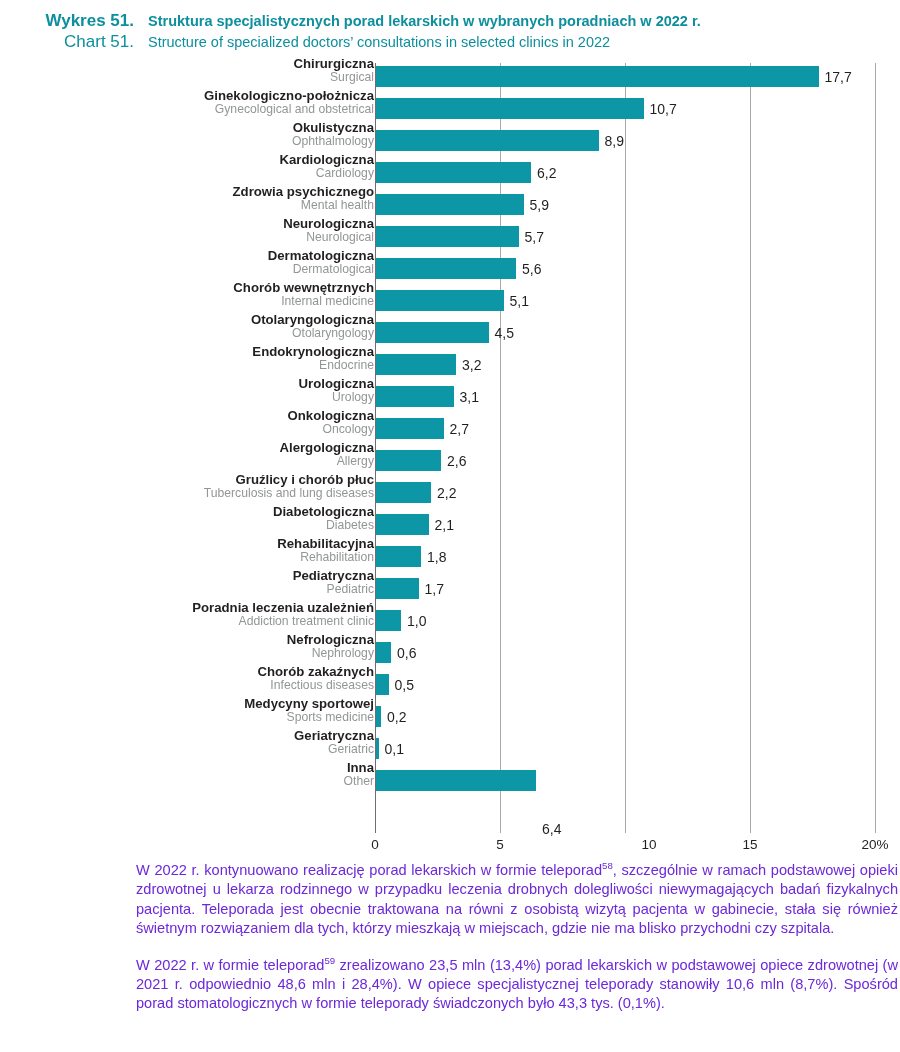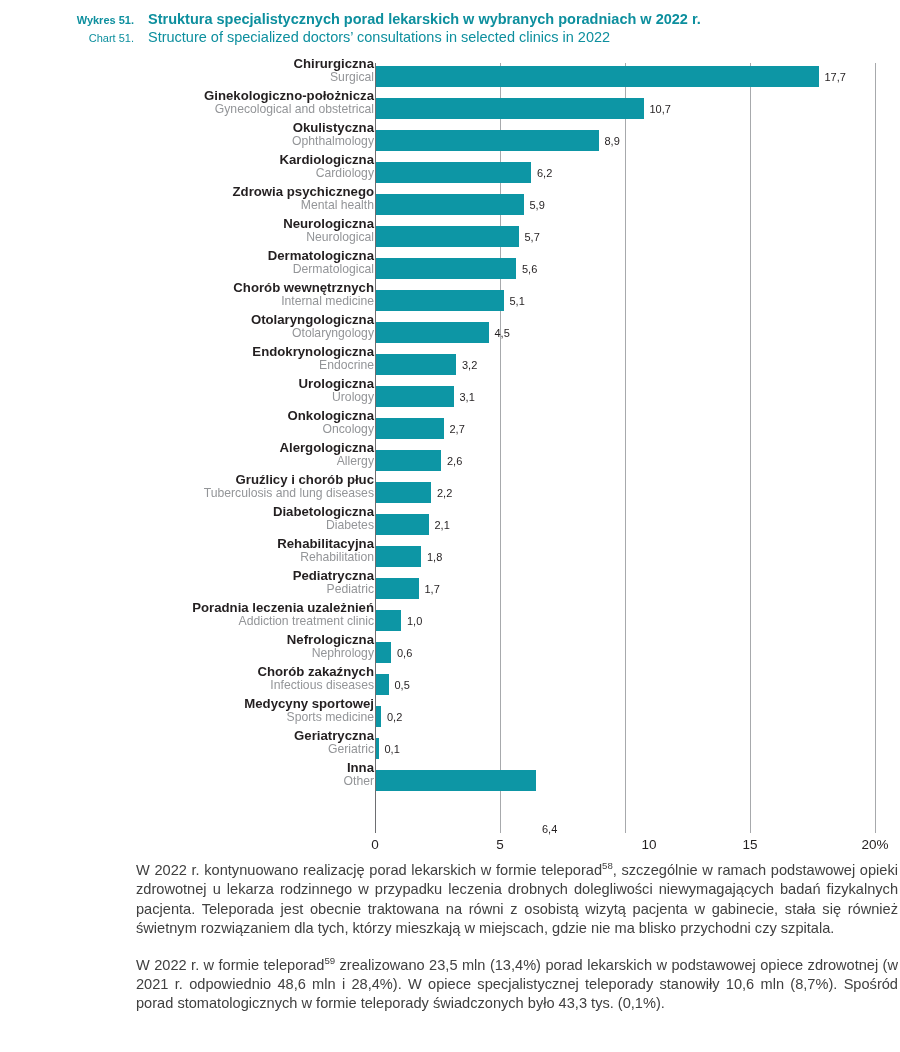--- a/index.html
+++ b/index.html
@@ -27,21 +27,21 @@
     display: flex;
     align-items: baseline;
     line-height: 1.25;
   }
   .hdr-num {
     width: 148px;
     text-align: right;
     padding-right: 14px;
     box-sizing: border-box;
     color: #0d8f9e;
-    font-size: 11px;
+    font-size: 17px;
   }
   .hdr-num.pl { font-weight: bold; }
   .hdr-txt {
     color: #0d8f9e;
     font-size: 14.5px;
   }
   .hdr-txt.pl { font-weight: bold; }
   .hdr-row.en .hdr-num, .hdr-row.en .hdr-txt { font-weight: normal; }
 
   
@@ -109,21 +109,21 @@
   }
   .bar {
     height: 21px;
     background: #0d96a5;
     display: block;
   }
   .barval {
     position: absolute;
     top: 50%;
     transform: translateY(-50%);
-    font-size: 11px;
+    font-size: 14px;
     font-weight: normal;
     color: #231f20;
     white-space: nowrap;
     padding-left: 6px;
   }
 
   .xaxis {
     position: absolute;
     left: 0;
     top: 765px;
@@ -142,21 +142,21 @@
   
   .body-text {
     position: absolute;
     left: 136px;
     top: 861px;
     width: 762px;
   }
   .para {
     font-size: 14.6px;
     line-height: 1.33;
-    color: #404040;
+    color: #6d28d9;
     text-align: justify;
     margin: 0 0 17px 0;
     hyphens: manual;
   }
   .para:last-child { margin-bottom: 0; }
   sup {
     font-size: 0.66em;
     vertical-align: super;
     line-height: 0;
   }

